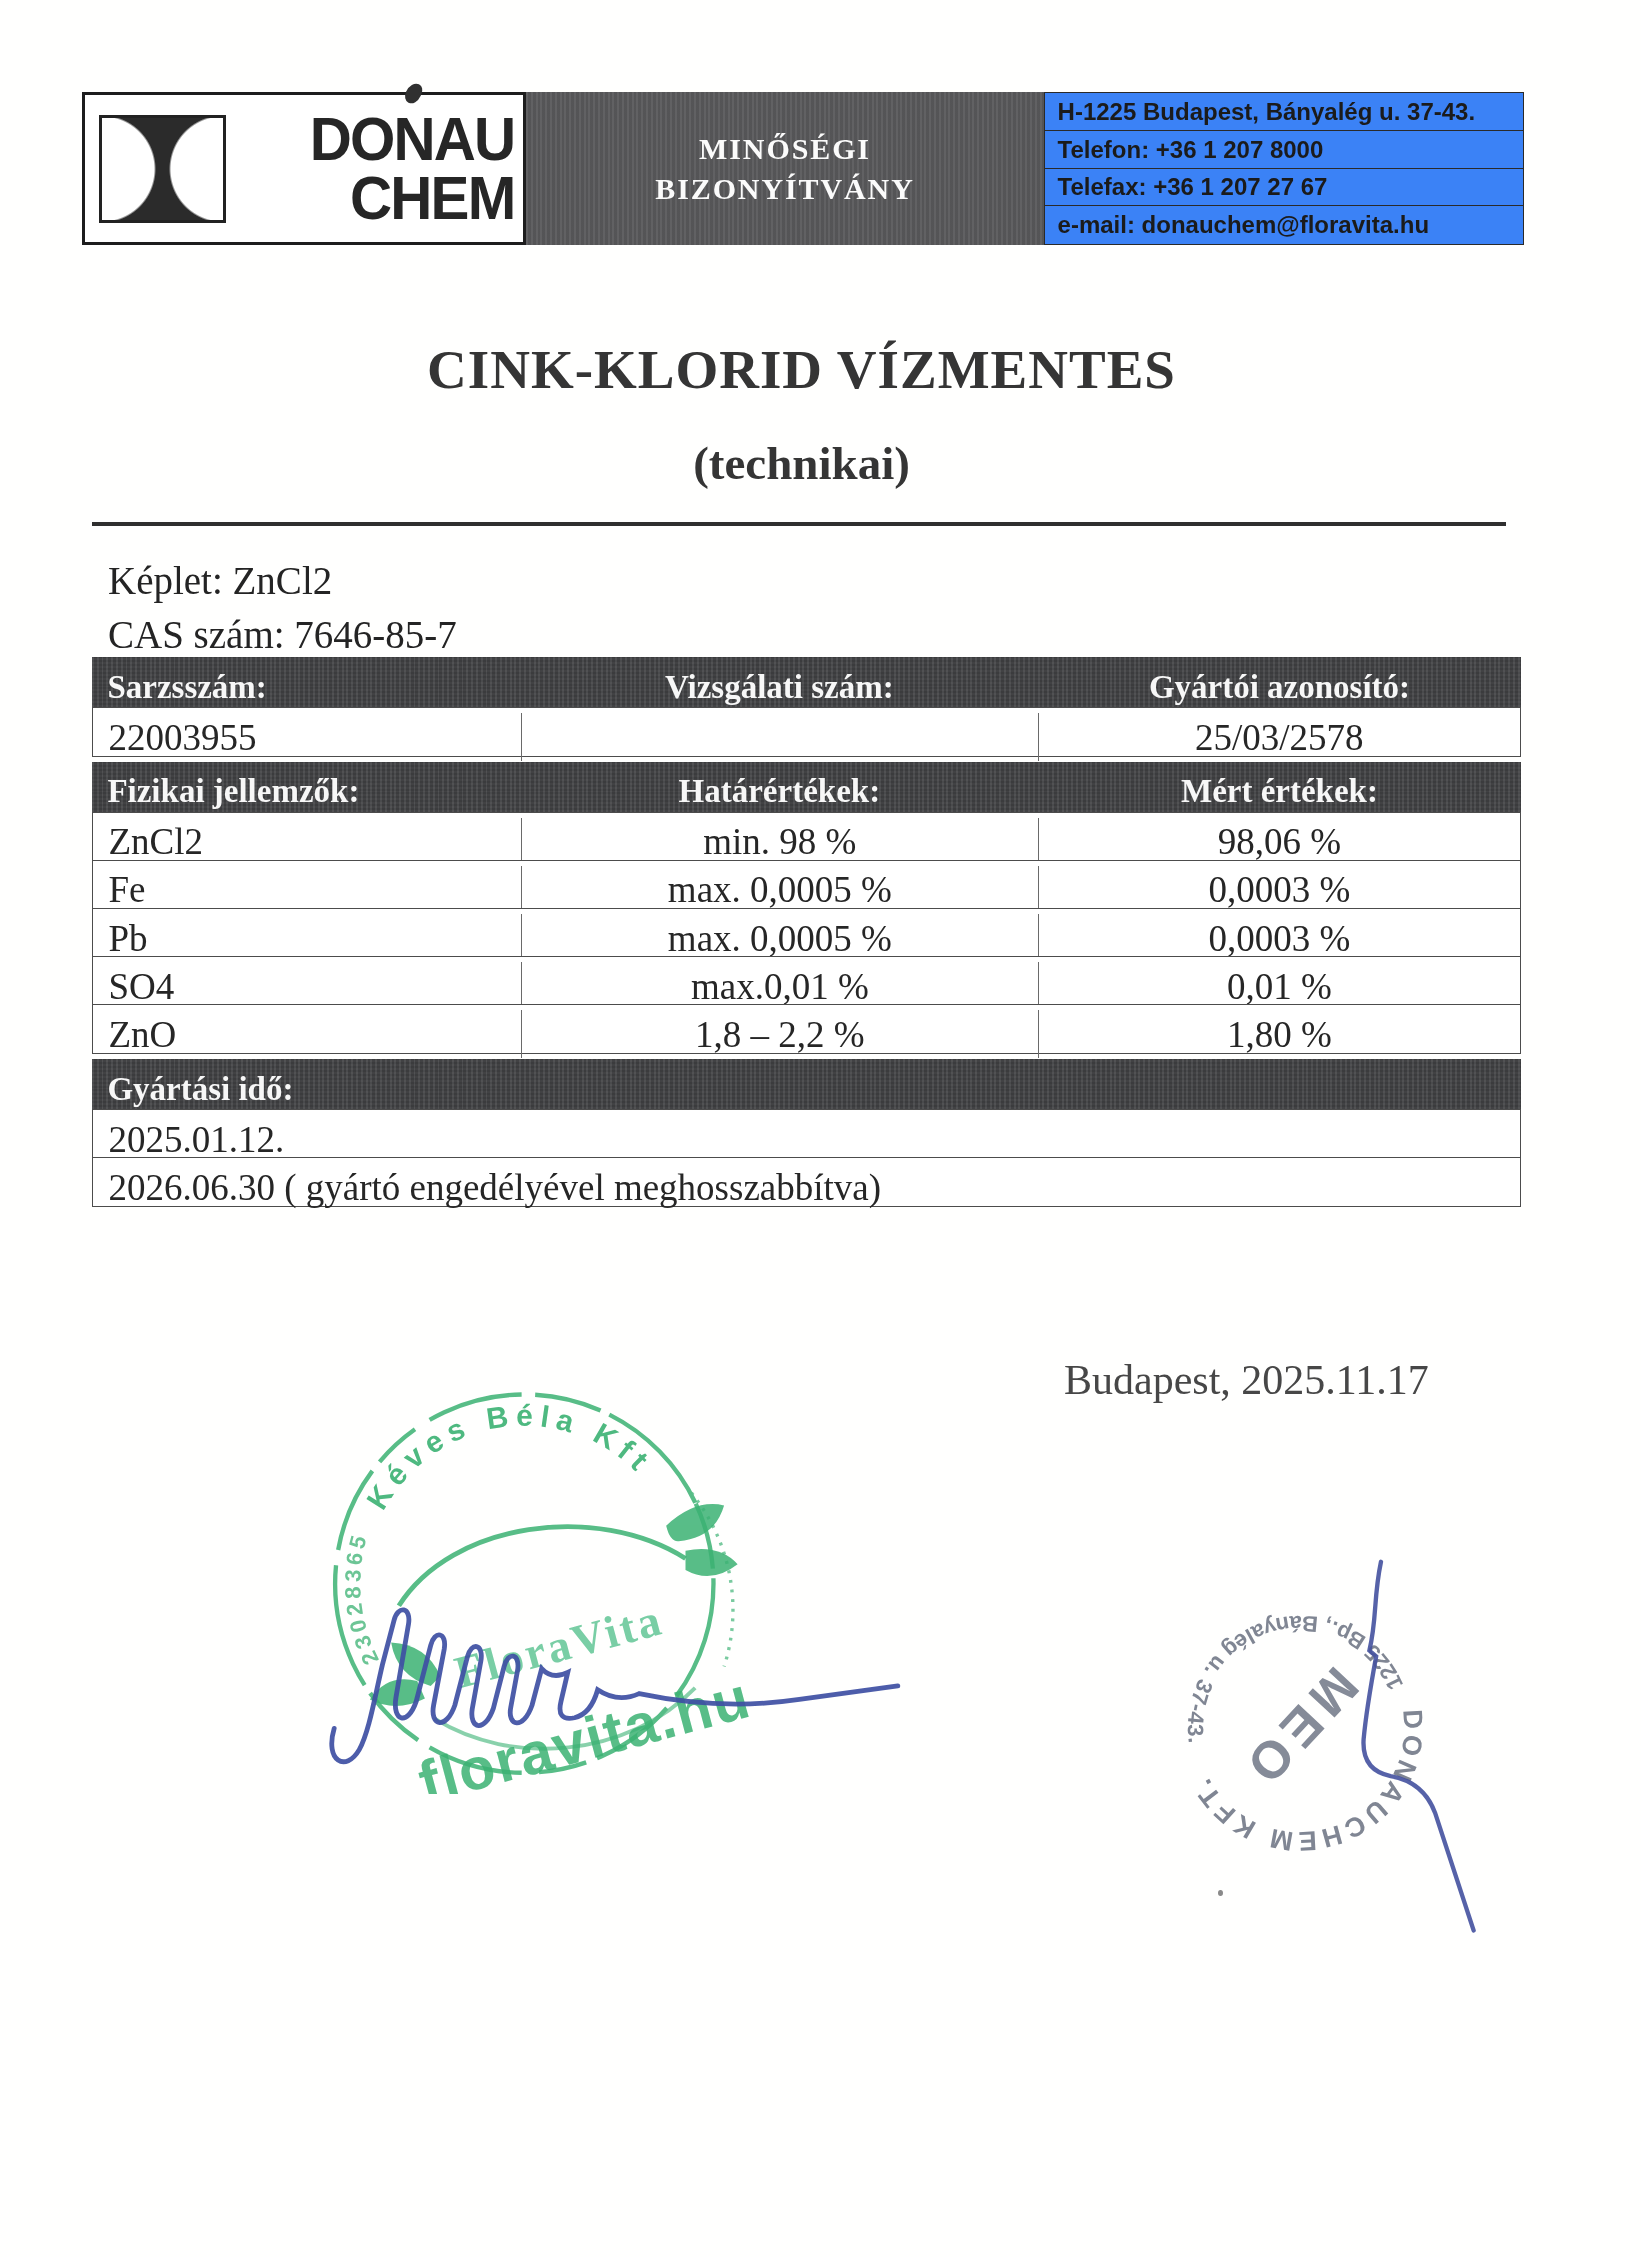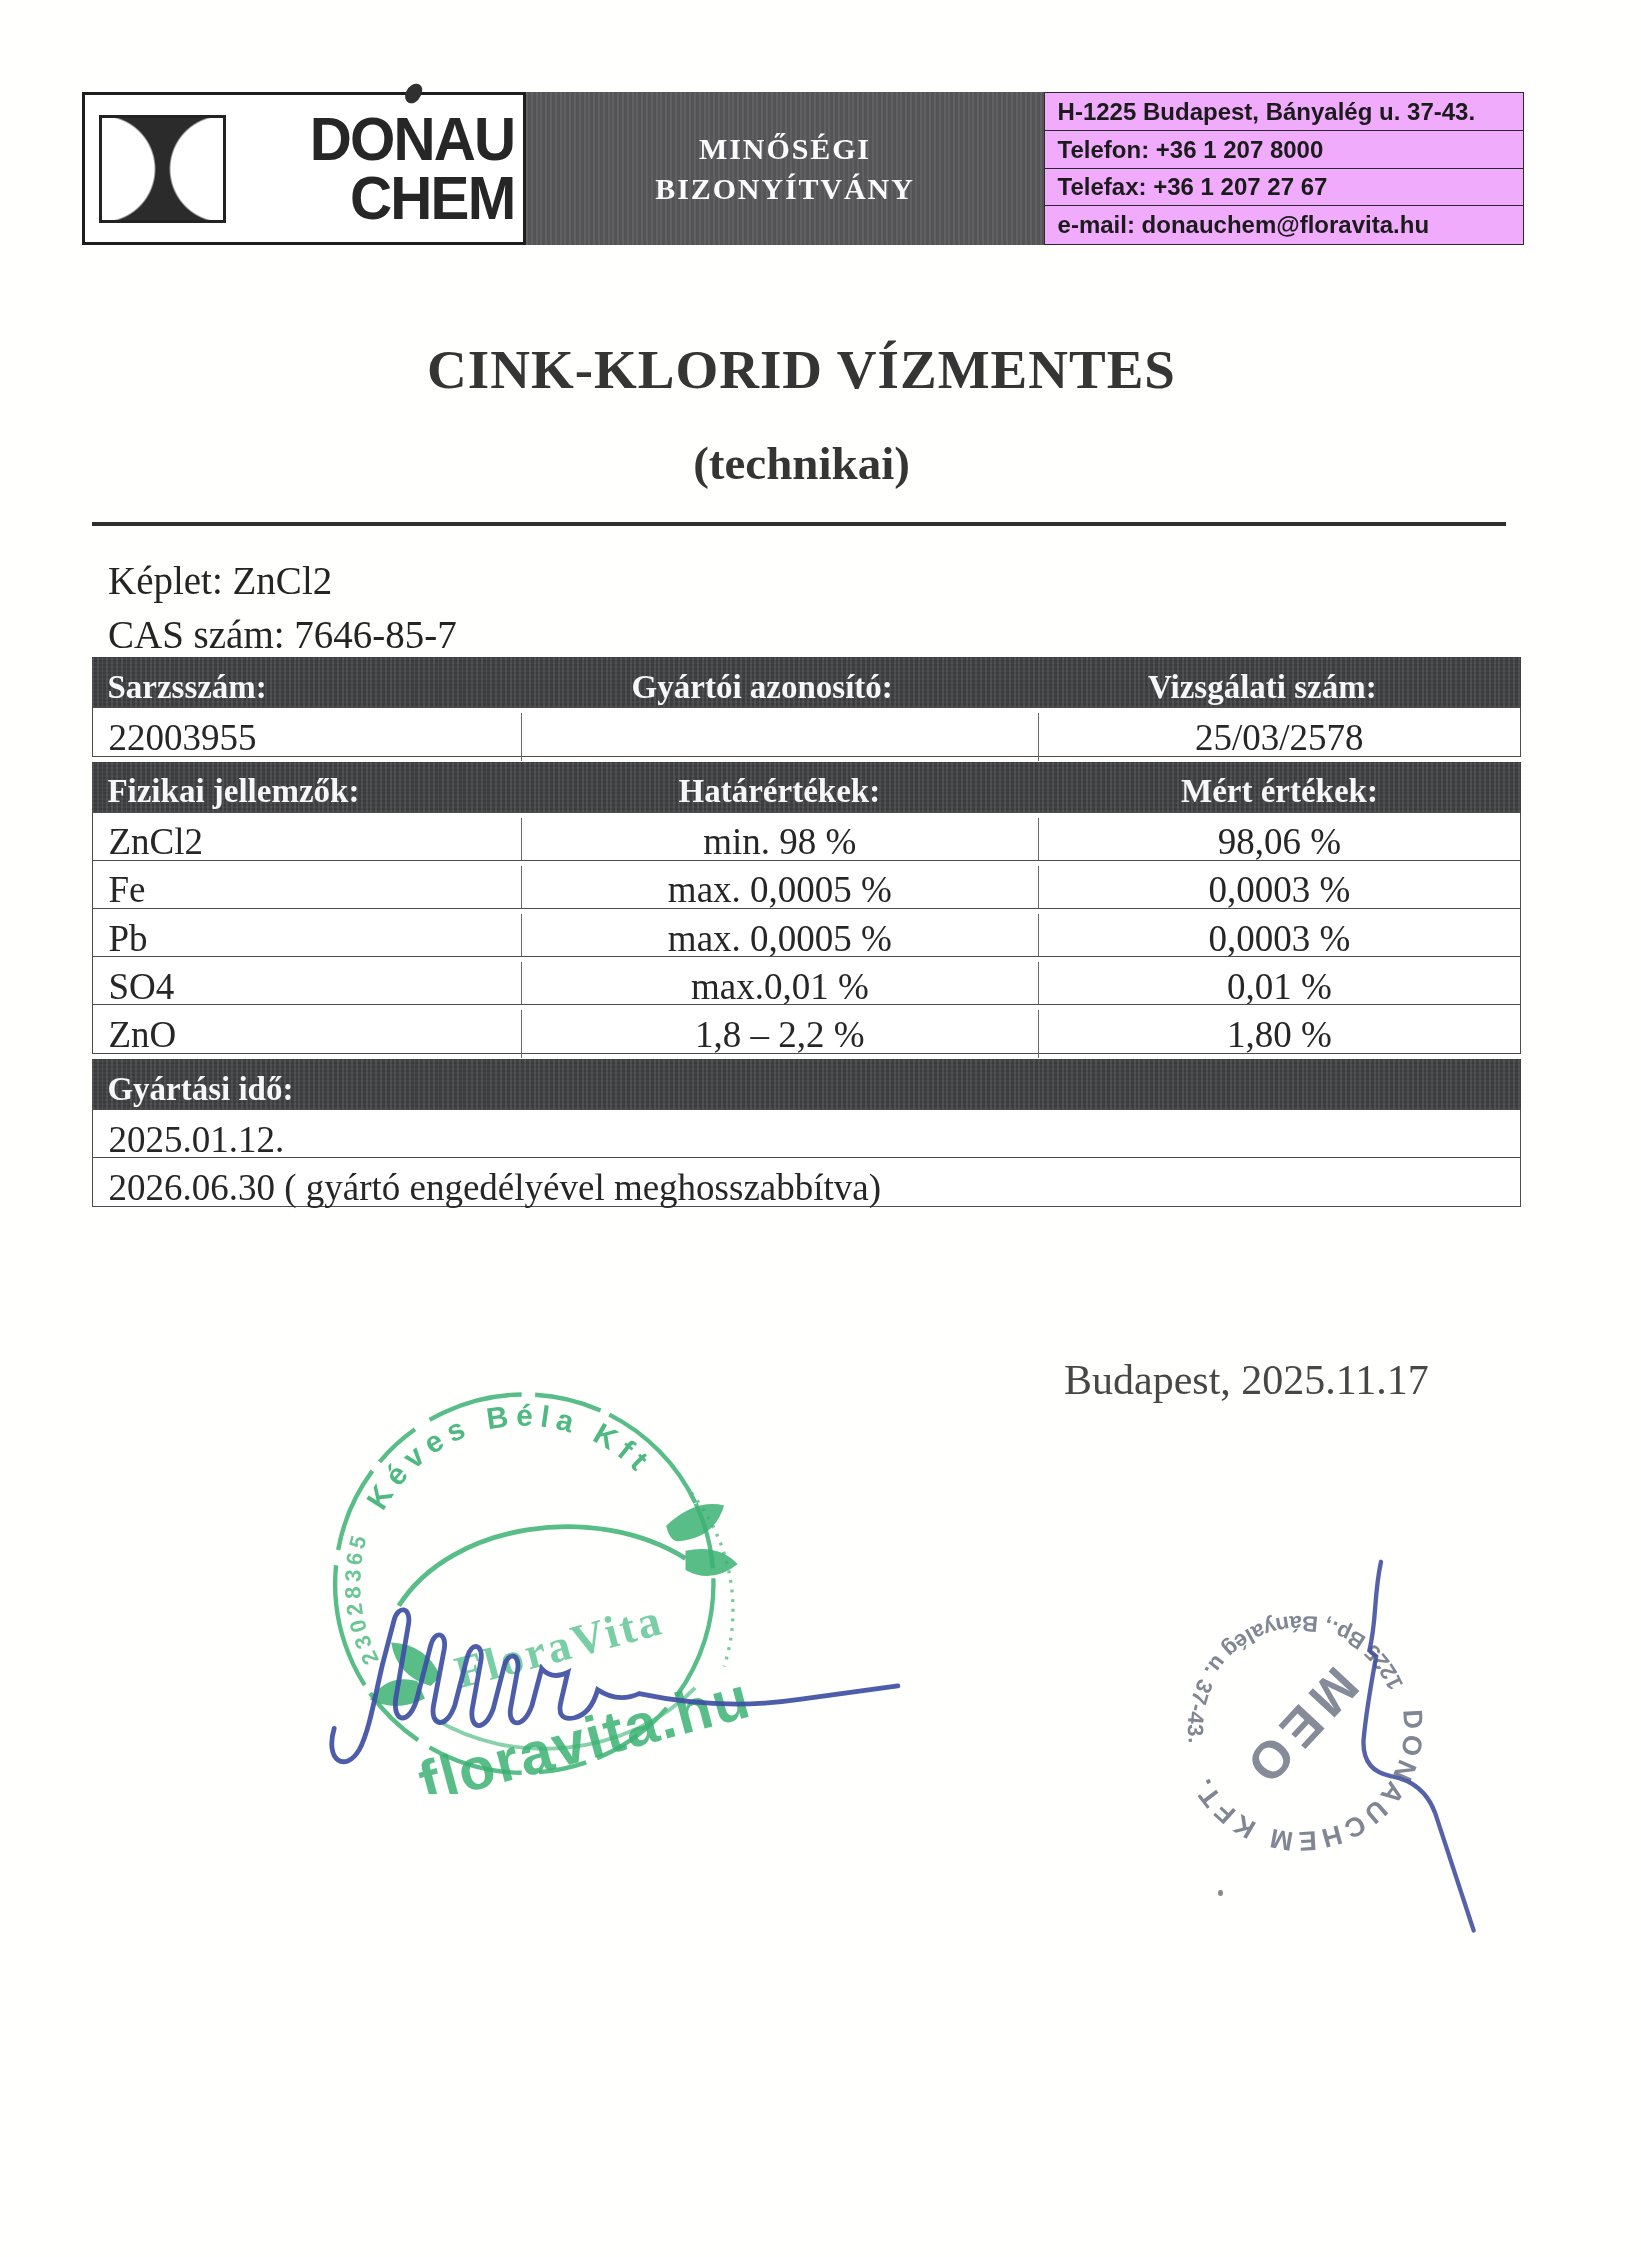--- a/index.html
+++ b/index.html
@@ -32,21 +32,21 @@
     flex:1; background:#59595b; color:#fbfbfb;
     background-image:repeating-linear-gradient(90deg, rgba(255,255,255,0.05) 0 1.9px, rgba(0,0,0,0.05) 1.9px 4.8px);
     display:flex; flex-direction:column; align-items:center; justify-content:center;
     font-weight:bold; font-size:30px; line-height:1.32; letter-spacing:1.9px;
   }
   .contact-box {
     width:480px; display:flex; flex-direction:column;
     font-family:"Liberation Sans","DejaVu Sans",sans-serif; font-weight:bold; font-size:24px; color:#1b1b1b;
   }
   .contact-row {
-    flex:1; box-sizing:border-box; border:1.9px solid #2a2a2a; background:#f0abfc;
+    flex:1; box-sizing:border-box; border:1.9px solid #2a2a2a; background:#3b82f6;
     display:flex; align-items:center; padding-left:12.6px; white-space:nowrap;
   }
   .contact-row + .contact-row { margin-top:-1.9px; }
 
   .ink-blob { position:absolute; left:406px; top:83px; width:15.4px; height:21px; background:#303030;
     border-radius:60% 40% 55% 45%; transform:rotate(24deg); }
 
   
   .doc-title { position:absolute; left:0; top:338px; width:1603px; text-align:center;
     font-weight:bold; font-size:55px; letter-spacing:1px; color:#353535; }
@@ -115,22 +115,22 @@
 
   <div class="formula-block">
     <div class="line">Képlet: ZnCl2</div>
     <div class="line">CAS szám: 7646-85-7</div>
   </div>
 
   <div class="cert-table">
 
     <div class="trow dark">
       <div class="tcell c1">Sarzsszám:</div>
+      <div class="tcell c2">Vizsgálati szám:</div>
       <div class="tcell c3">Gyártói azonosító:</div>
-      <div class="tcell c2">Vizsgálati szám:</div>
     </div>
     <div class="trow light">
       <div class="tcell c1">22003955</div>
       <div class="tcell c2"></div>
       <div class="tcell c3">25/03/2578</div>
     </div>
 
     <div class="trow dark">
       <div class="tcell c1">Fizikai jellemzők:</div>
       <div class="tcell c2">Határértékek:</div>

